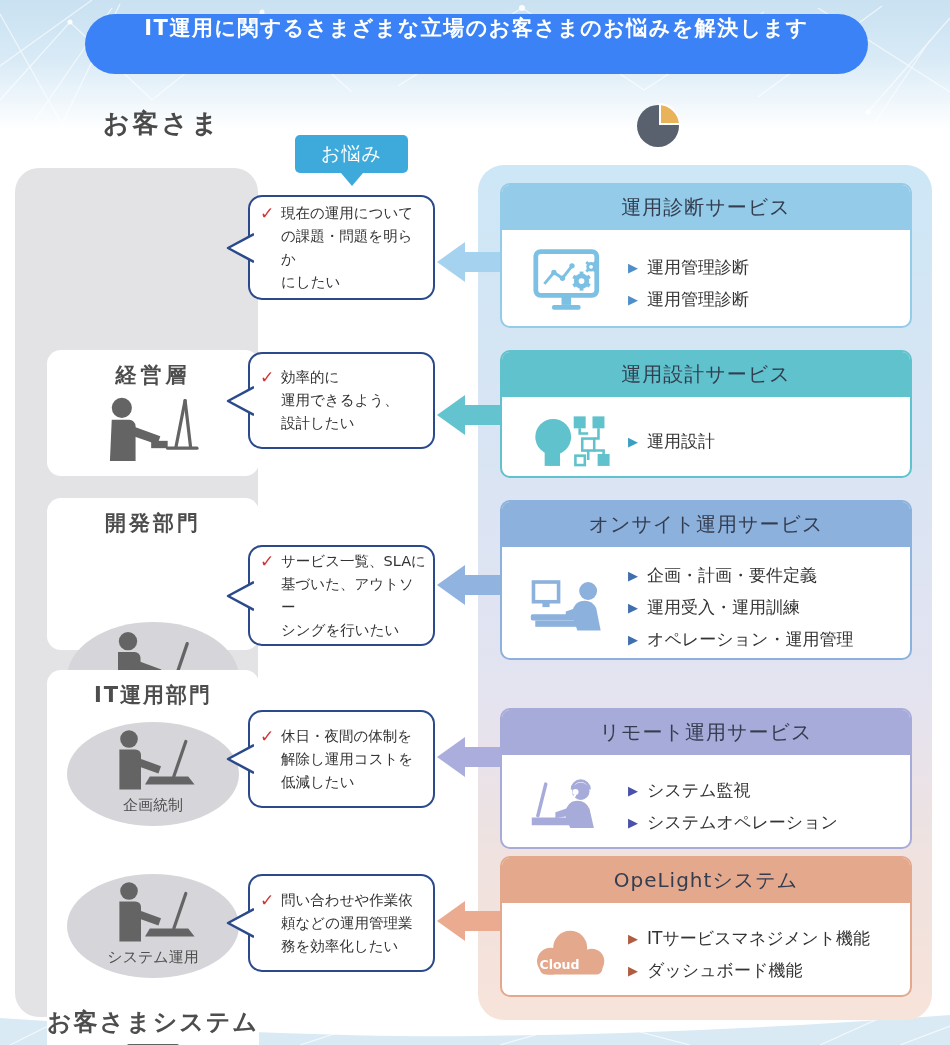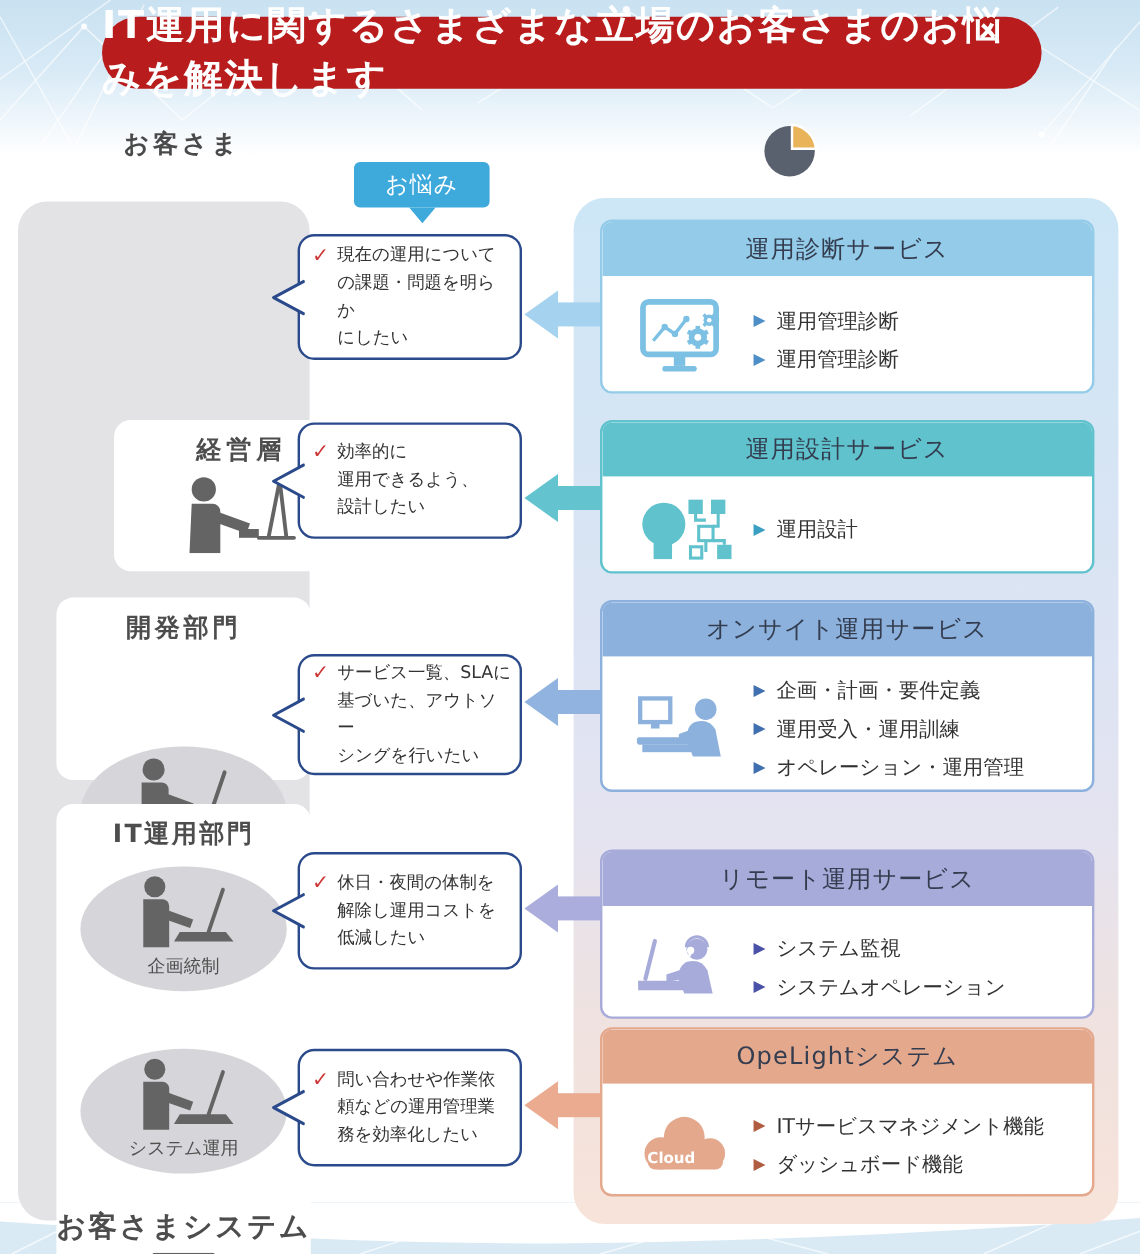--- a/index.html
+++ b/index.html
@@ -7,42 +7,42 @@
          font-family:"DejaVu Sans","Liberation Sans",sans-serif;}
   svg{display:block}
 
   
   .bg-top{position:absolute;left:0;top:0;width:950px;height:130px;
           background:linear-gradient(180deg,#c9e1f1 0%,#d8eaf6 45%,rgba(255,255,255,0) 100%);}
   .bg-bottom{position:absolute;left:0;top:1002px;width:950px;height:43px;background:#d9eaf5;}
   .mesh{position:absolute;left:0;top:0;}
 
   
-  .banner{position:absolute;left:85px;top:14px;width:783px;height:60px;background:#b91c1c;
-          border-radius:30px;display:flex;align-items:center;justify-content:center;
-          color:#fff;font-size:32px;font-weight:bold;letter-spacing:1.5px;}
-
-  
-  .cust-heading{position:absolute;left:103px;top:106px;font-size:21px;font-weight:bold;
+  .banner{position:absolute;left:85px;top:14px;width:783px;height:60px;background:#3b82f6;
+          border-radius:30px;display:flex;align-items:flex-start;justify-content:center;
+          color:#fff;font-size:21px;font-weight:bold;letter-spacing:1.5px;}
+
+  
+  .cust-heading{position:absolute;left:103px;top:106px;font-size:26px;font-weight:bold;
                 color:#4a4a4a;letter-spacing:3px;}
   .logo{position:absolute;left:634px;top:102px;display:flex;align-items:center;gap:7px;}
   .logo-word{font-size:31px;font-weight:600;color:#5b6370;letter-spacing:.5px;position:relative;}
   .logo-idot{position:absolute;left:106px;top:5px;width:6px;height:6px;border-radius:50%;background:#e9b35a;}
 
   
   .badge{position:absolute;left:295px;top:135px;width:113px;height:38px;background:#3eaadc;
          border-radius:5px;display:flex;align-items:center;justify-content:center;
          color:#fff;font-size:19px;font-weight:normal;letter-spacing:1px;z-index:4;}
   .badge::after{content:"";position:absolute;left:50%;bottom:-13px;margin-left:-11px;
          border:11px solid transparent;border-top:13px solid #3eaadc;border-bottom:0;}
 
   
   .gray-panel{position:absolute;left:15px;top:168px;width:243px;height:849px;background:#e3e3e6;border-radius:24px;}
   .wcard{position:absolute;background:#fff;border-radius:14px;left:32px;width:212px;}
-  .wcard1{top:182px;height:126px;margin-left:48px;}
+  .wcard1{top:182px;height:126px;}
   .wcard2{top:330px;height:152px;}
   .wcard3{top:502px;height:498px;}
   .wtitle{text-align:center;font-weight:bold;color:#4d4d4d;font-size:21px;padding-top:11px;letter-spacing:4px;}
   .wicon{display:flex;justify-content:center;margin-top:6px;}
   .ellipse{position:absolute;left:20px;width:172px;height:104px;background:#d6d6da;border-radius:50%;}
   .ellipse .wicon{margin-top:8px;}
   .ellipse-label{position:absolute;left:0;right:0;bottom:11px;text-align:center;font-size:15px;color:#4f4f4f;font-weight:500;}
   .ell-a{top:124px;height:112px;}
   .ell-b1{top:52px;}
   .ell-b2{top:204px;}

